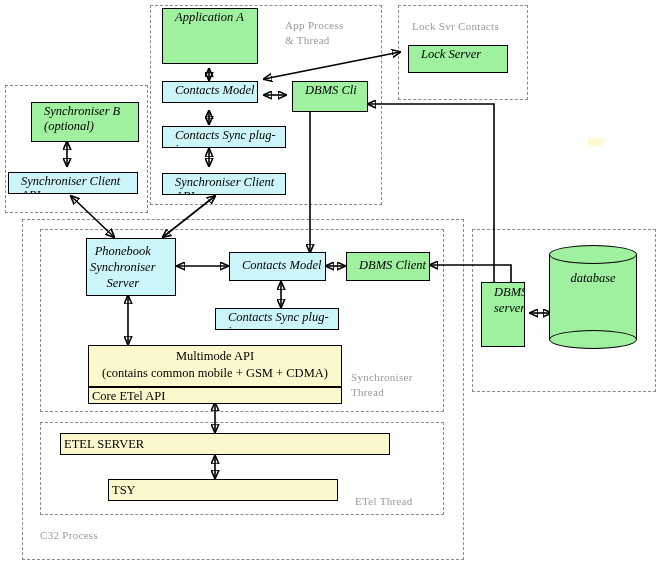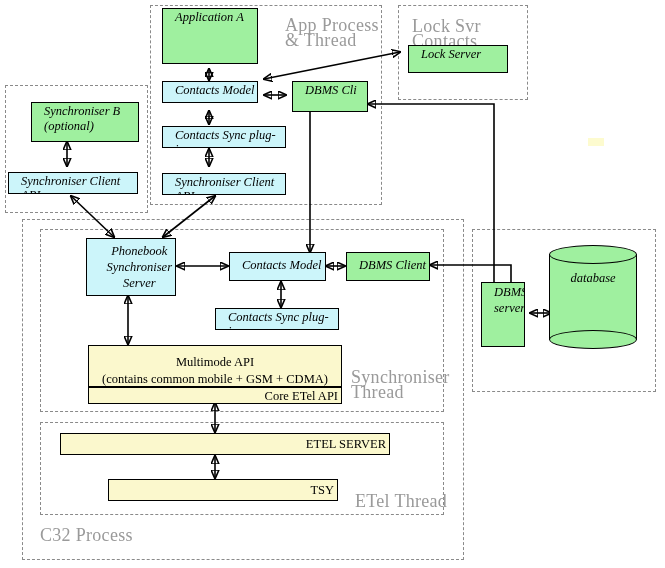--- a/index.html
+++ b/index.html
@@ -13,34 +13,34 @@
   .container{
     position:absolute;
     border:1px dashed #8a8a8a;
     box-sizing:border-box;
     background:transparent;
   }
   .container-label{
     position:absolute;
     color:#9a9a9a;
     font-family:"Liberation Serif", serif;
-    font-size:18px;
+    font-size:11px;
     line-height:15px;
     white-space:pre-line;
     letter-spacing:0.3px;
   }
 
   
   .node{
     position:absolute;
     box-sizing:border-box;
     border:1px solid #000000;
     display:flex;
     align-items:center;
-    justify-content:flex-end;
+    justify-content:flex-start;
     text-align:center;
     font-size:12.5px;
     line-height:14px;
     color:#000000;
     overflow:hidden;
   }
   .node.green{background:#9ff09f;}
   .node.blue {background:#ccf5fa;}
   .node.yellow{background:#fbf8cd;}
 

